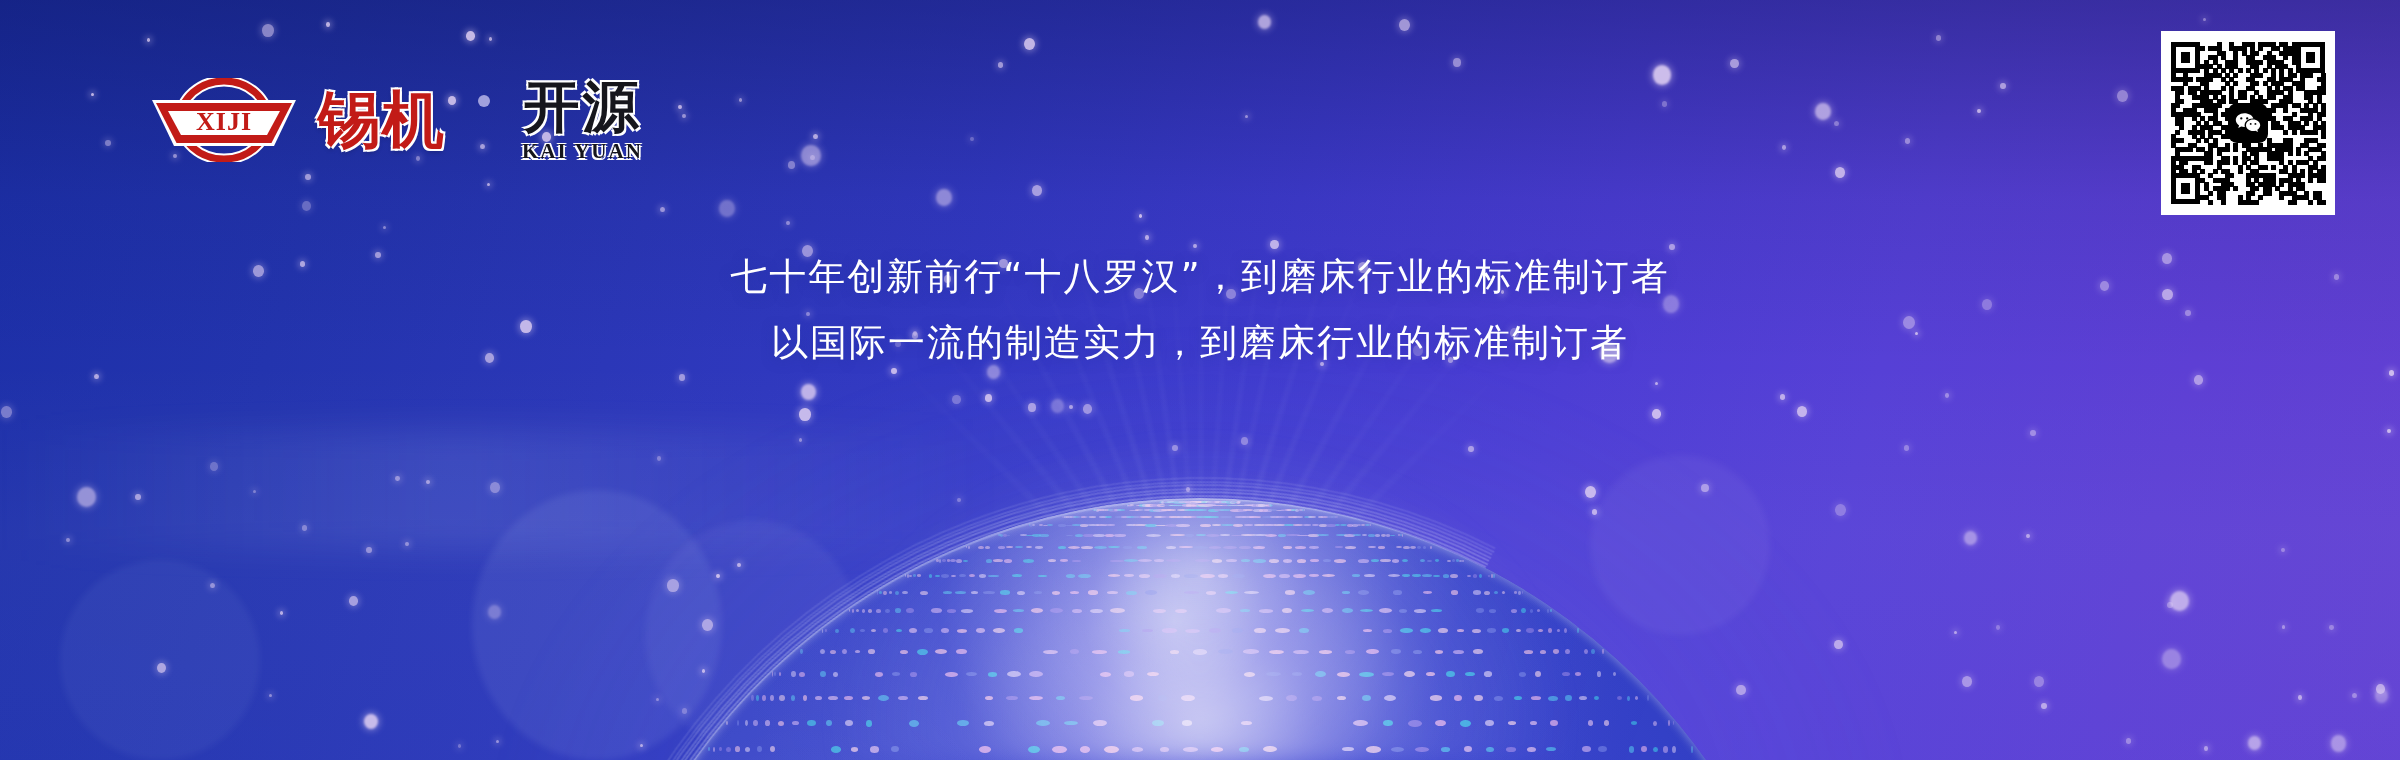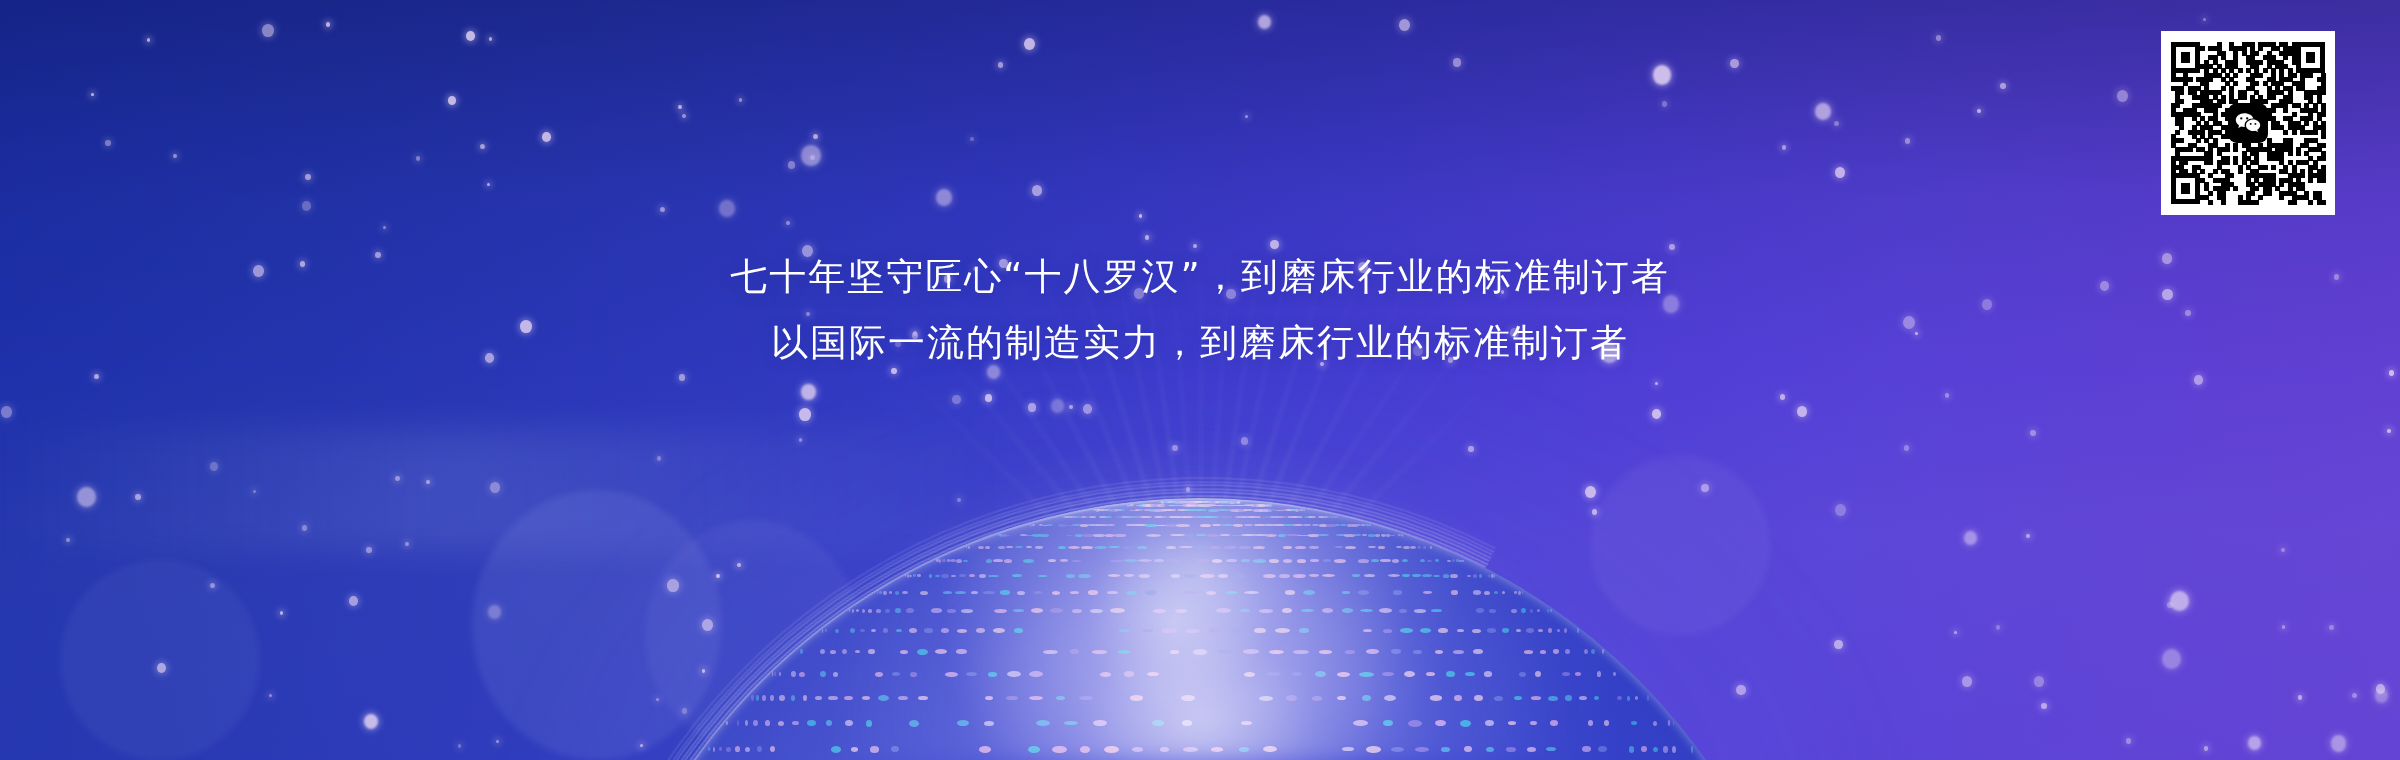--- a/index.html
+++ b/index.html
@@ -1237,24 +1237,44 @@
       <div class="pt" style="left: 1134px; top: 288px; width: 10px; height: 10.8px; opacity: 0.49;"></div>
       <div class="pt" style="left: 1051px; top: 399px; width: 12.9px; height: 13.9px; opacity: 0.39; filter: blur(1px);"></div>
       <div class="pt" style="left: 970px; top: 137px; width: 3.6px; height: 3.9px; opacity: 0.36;"></div>
       <div class="pt" style="left: 269px; top: 694px; width: 3.2px; height: 3.4px; opacity: 0.56;"></div>
       <div class="pt" style="left: 1172px; top: 445px; width: 5.7px; height: 6.2px; opacity: 0.56;"></div>
       <div class="pt" style="left: 485px; top: 353px; width: 8.9px; height: 9.6px; opacity: 0.7;"></div>
       <div class="pt" style="left: 657px; top: 456px; width: 4.2px; height: 4.5px; opacity: 0.46;"></div>
       <div class="pt" style="left: 1453px; top: 58px; width: 7.9px; height: 8.5px; opacity: 0.59;"></div>
     </div>
 
+  <div class="logo-block">
+    <div class="emblem">
+      <svg width="152" height="84" viewBox="0 0 152 84" xmlns="http://www.w3.org/2000/svg">
+        <g>
+          <ellipse cx="76" cy="42" rx="44" ry="39" fill="none" stroke="#ffffff" stroke-width="11"></ellipse>
+          <ellipse cx="76" cy="42" rx="44" ry="39" fill="none" stroke="#c21b17" stroke-width="7"></ellipse>
+          <path d="M4 22 L148 22 L126 68 L26 68 Z" fill="#ffffff"></path>
+          <path d="M8 25 L144 25 L123.5 65 L28.5 65 Z" fill="#c21b17"></path>
+          <path d="M20 33 L132 33 L119 57 L33 57 Z" fill="#ffffff"></path>
+          <text x="76" y="52" font-family="Liberation Serif, DejaVu Serif, serif" font-size="26" font-weight="700" fill="#c21b17" text-anchor="middle" letter-spacing="1">XIJI</text>
+        </g>
+      </svg>
+    </div>
+    <div class="brand-cn">锡机</div>
+    <div class="sep-dot"></div>
+    <div class="kaiyuan">
+      <div class="ky-cn">开源</div>
+      <div class="ky-en">KAI YUAN</div>
+    </div>
+  </div>
 
   <div class="copy">
     <div class="sublines">
-      <div class="subline">七十年坚守匠心“十八罗汉”，到磨床行业的标准制订者</div>
+      <div class="subline">七十年创新前行“十八罗汉”，到磨床行业的标准制订者</div>
       <div class="subline">以国际一流的制造实力，到磨床行业的标准制订者</div>
     </div>
   </div>
 
   <div class="qr-box">
     <div class="qr-inner" id="qr-inner">
       <div class="qr-logo">
         <svg width="26" height="22" viewBox="0 0 26 22" xmlns="http://www.w3.org/2000/svg">
           <path d="M9.3 1.2C4.6 1.2 0.8 4.3 0.8 8.1c0 2.2 1.3 4.1 3.3 5.4l-0.9 2.6 3-1.5c0.9 0.2 1.9 0.4 2.9 0.4 0.3 0 0.5 0 0.8 0-0.2-0.6-0.3-1.2-0.3-1.8 0-3.7 3.6-6.7 8-6.7 0.3 0 0.5 0 0.8 0C17.6 3.6 13.9 1.2 9.3 1.2z" fill="#ffffff"></path>
           <circle cx="6.3" cy="6.4" r="1.15" fill="#000"></circle>

